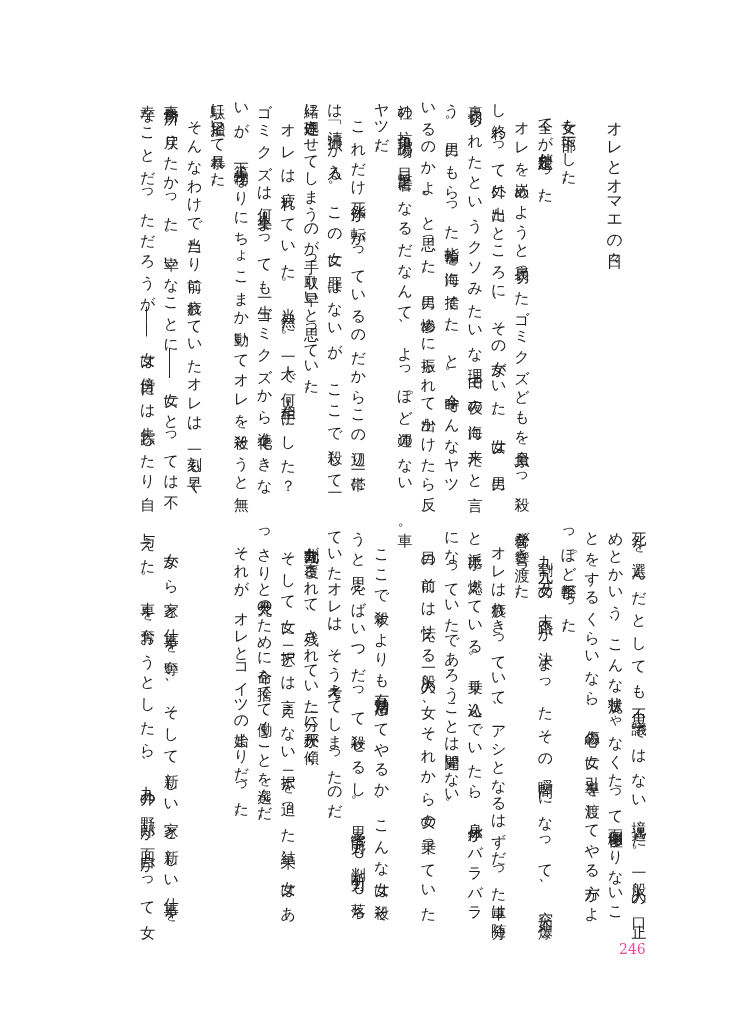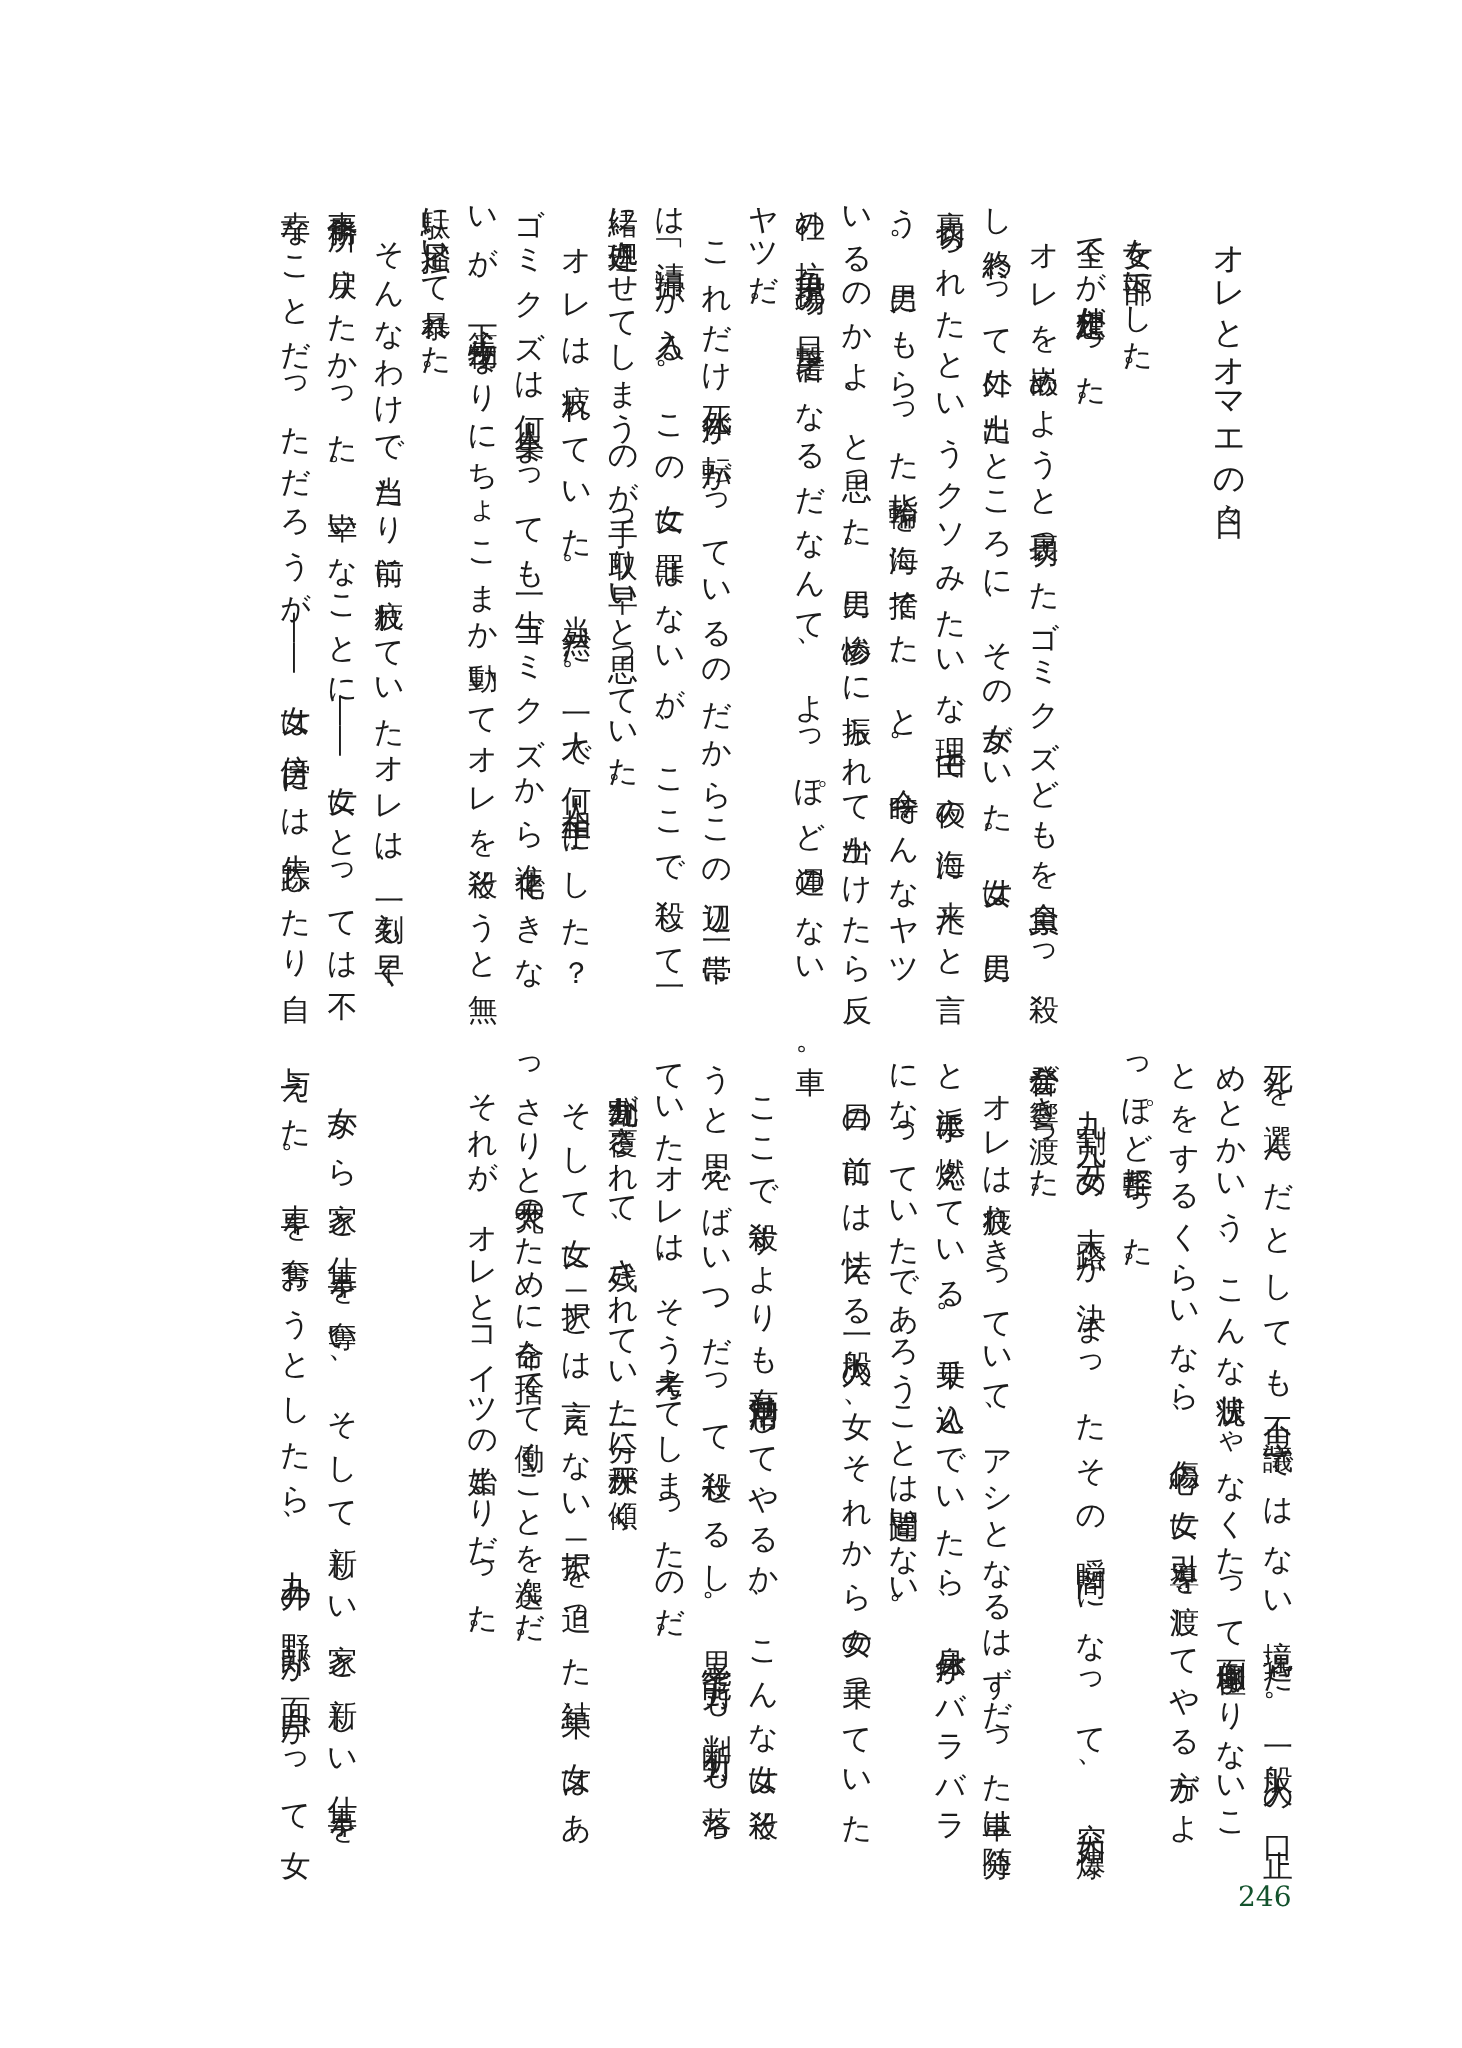--- a/index.html
+++ b/index.html
@@ -47,21 +47,21 @@
     padding-top: 18px;
     box-sizing: border-box;
   }
   .page-number {
     position: absolute;
     left: 619px;
     top: 941px;
     font-size: 14px;
     line-height: 16px;
     font-family: "DejaVu Serif", serif;
-    color: #14532d;
+    color: #ec4899;
   }
 </style>
 </head>
 <body>
 
 <div class="tier upper">
   <div class="col"></div>
   <div class="col title-col">オレとオマエの日々</div>
   <div class="col"></div>
   <div class="col">　女を部下にした。</div>

